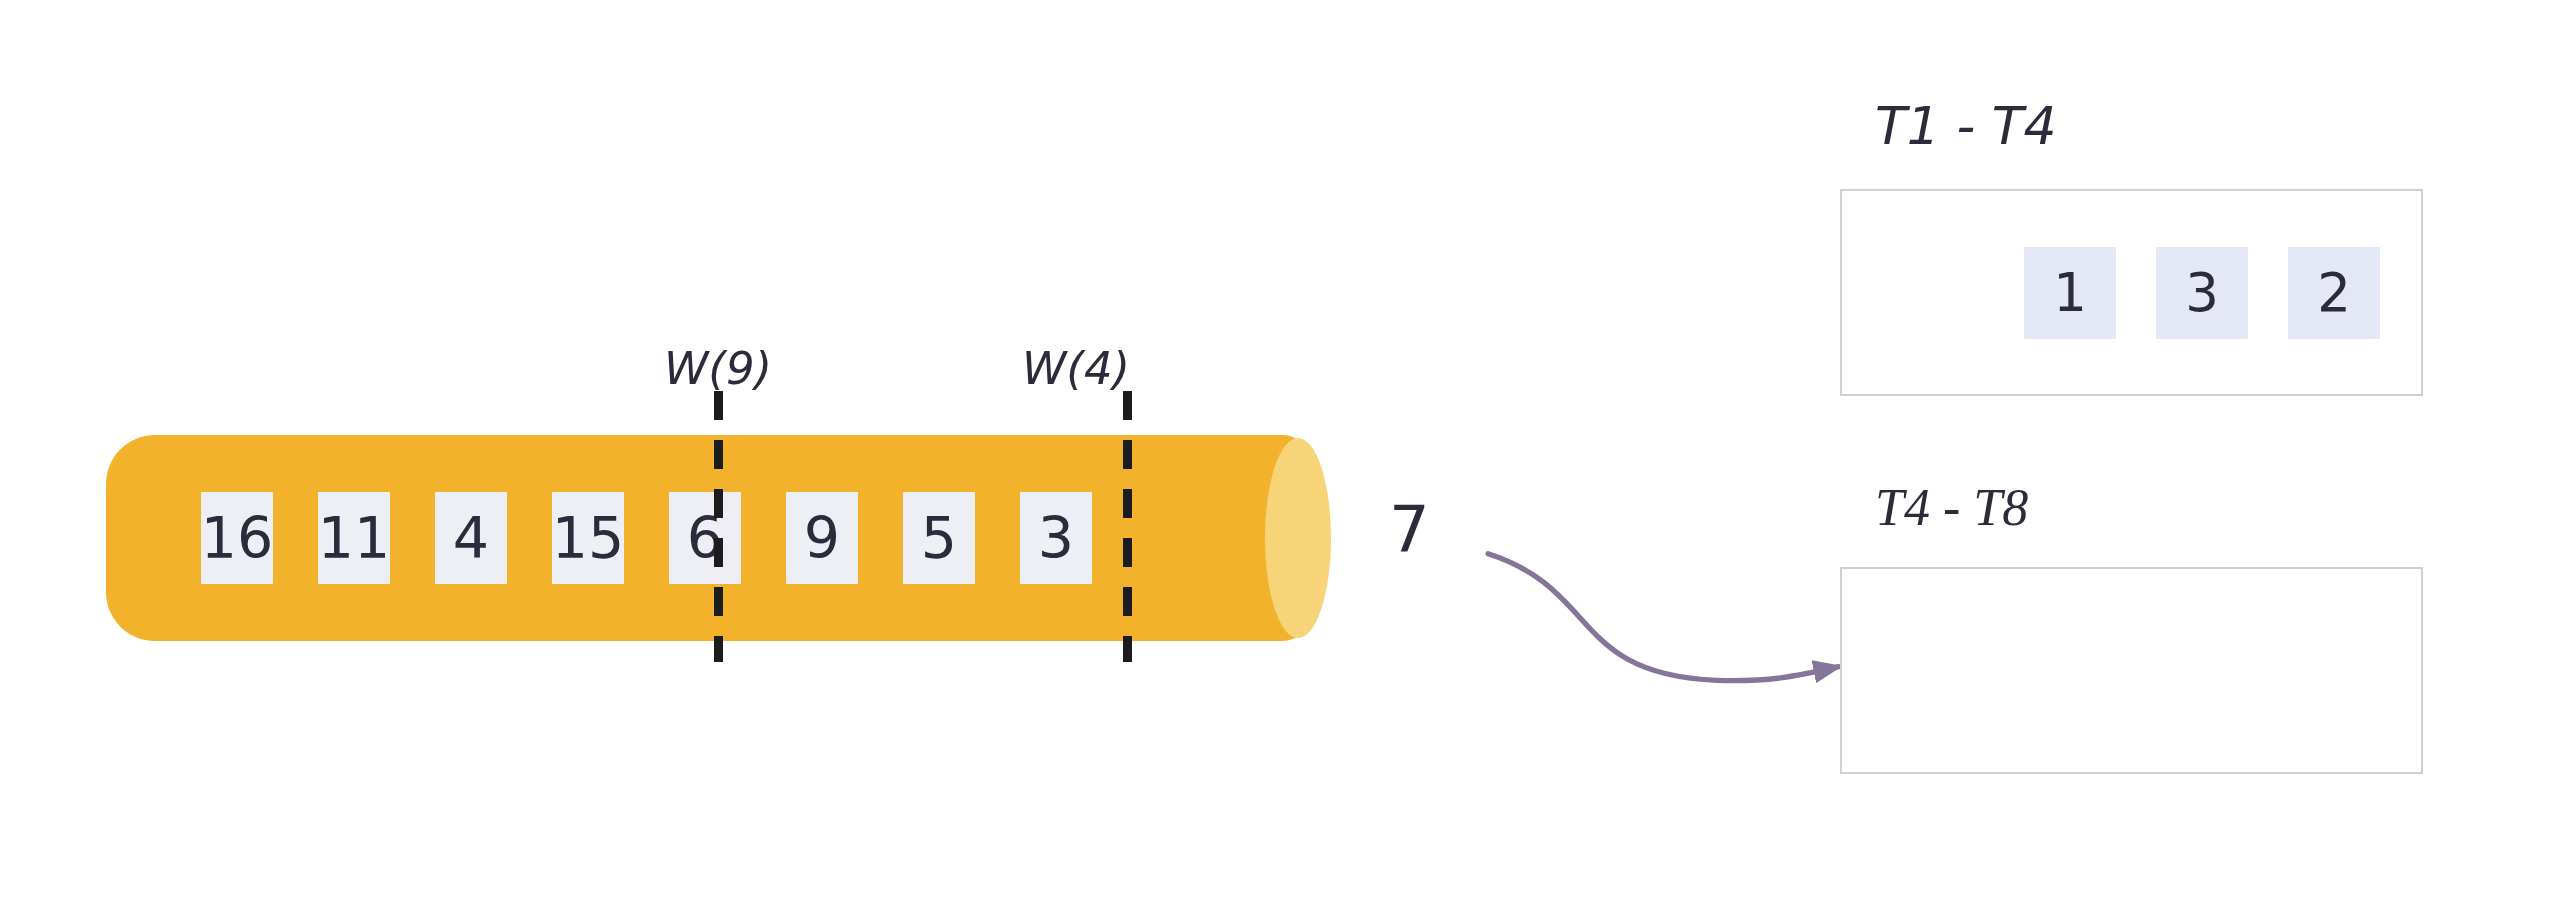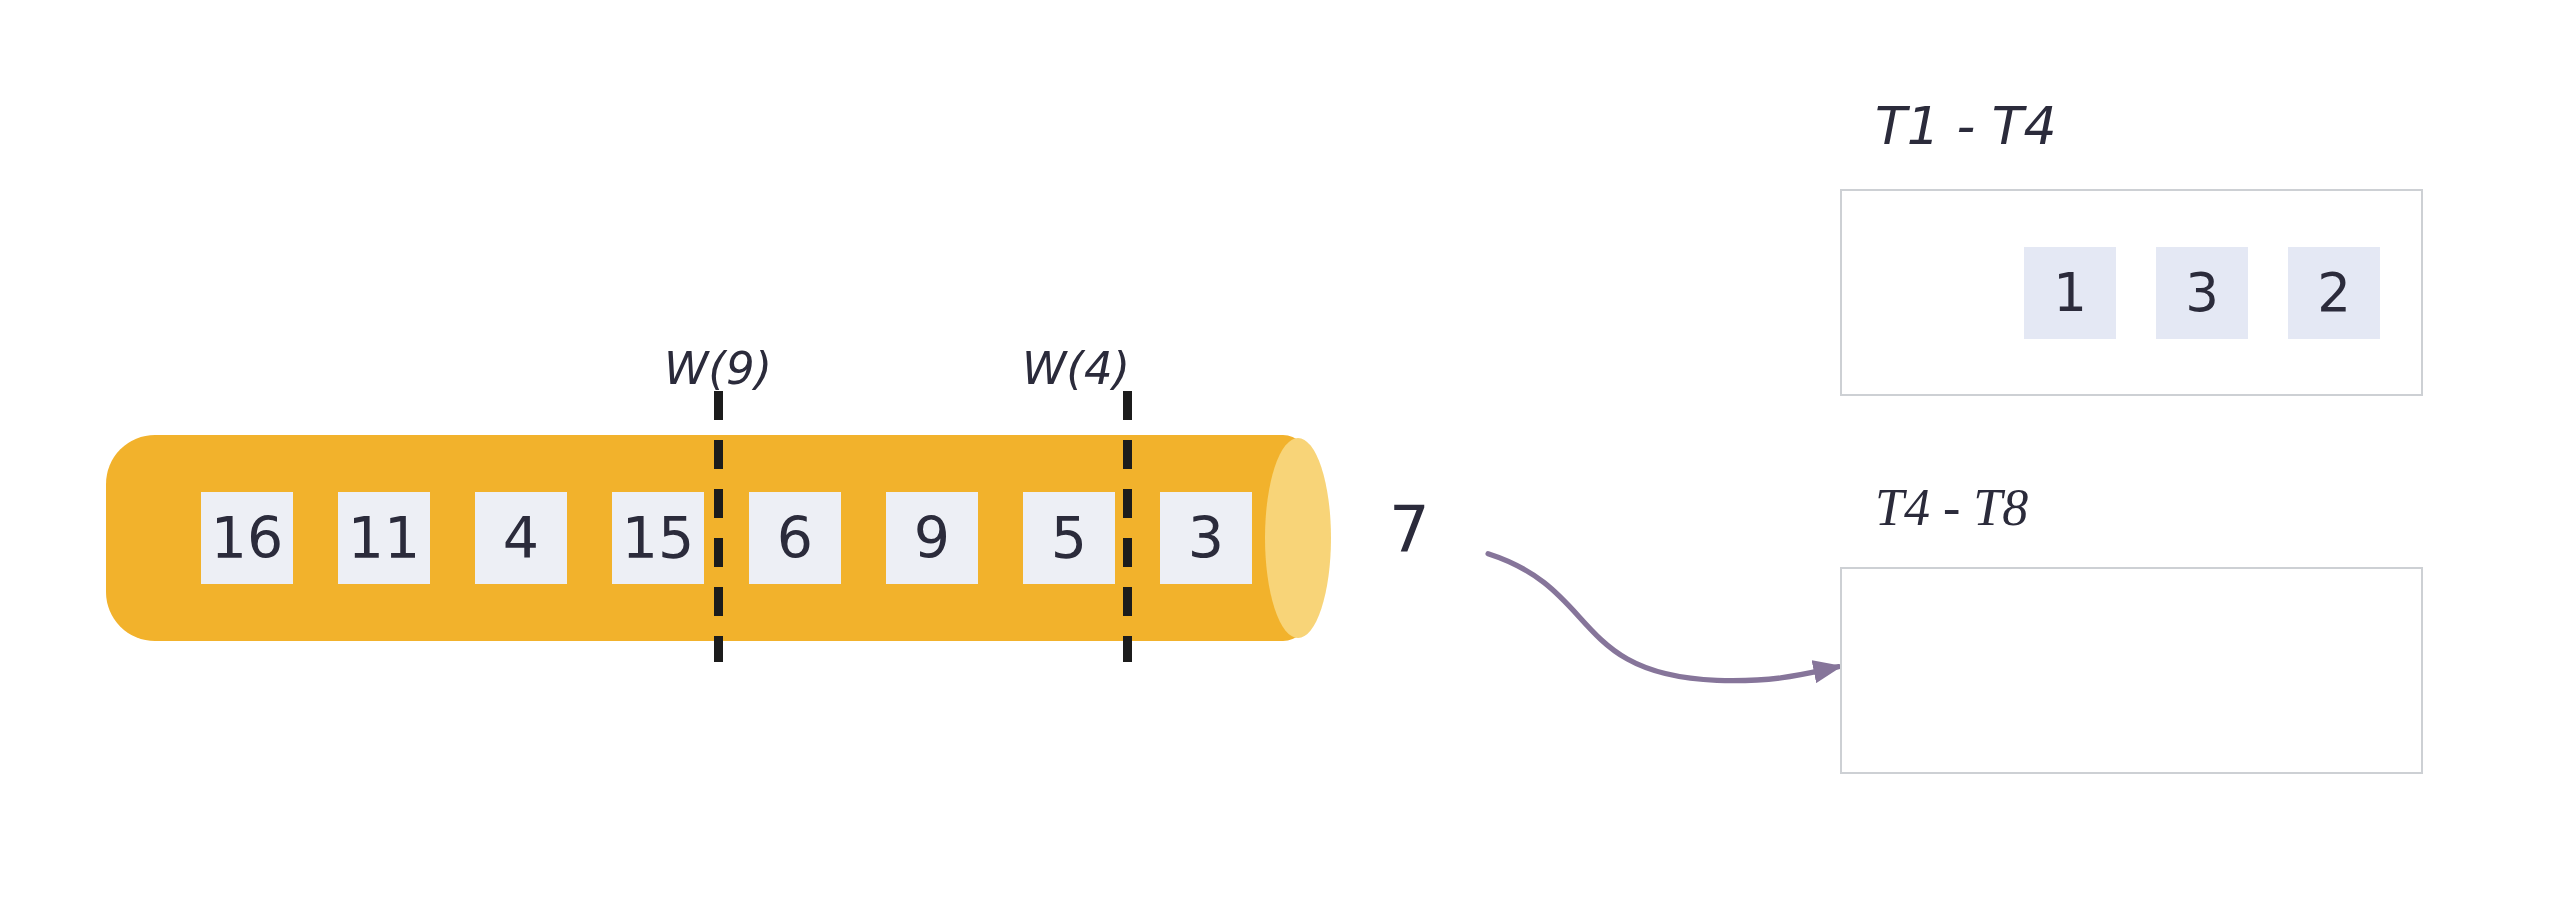--- a/index.html
+++ b/index.html
@@ -31,21 +31,21 @@
   }
 
   
   .stream-row {
     position: absolute;
     left: 201px; top: 492px;
     display: flex;
     gap: 45px;
   }
   .stream-cell {
-    width: 92px; height: 92px;
+    width: 72px; height: 92px;
     background: #EDEFF5;
     display: flex; align-items: center; justify-content: center;
     font-size: 57px; font-weight: 500;
     color: #2b2b3b;
     text-align: right;
   }
 
   
   .window-line {
     position: absolute;

